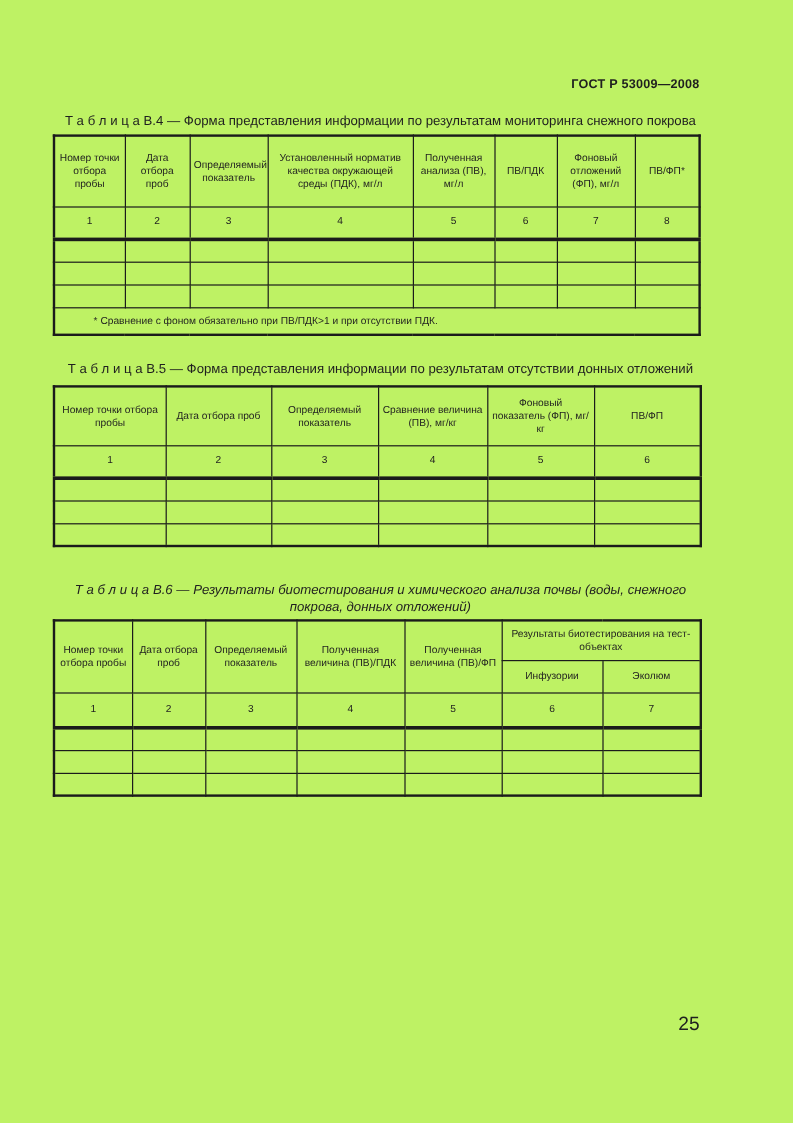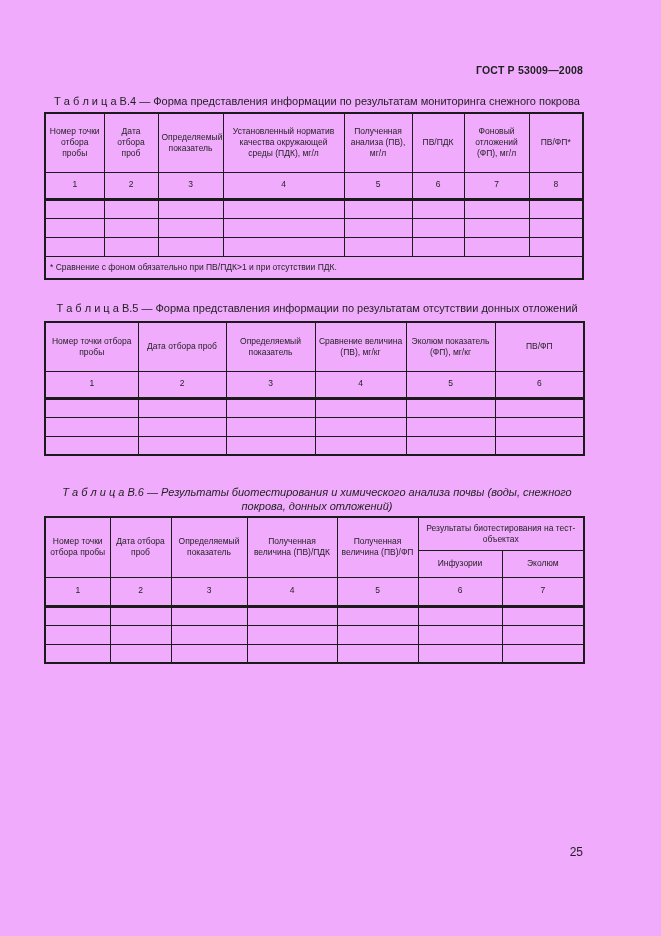--- a/index.html
+++ b/index.html
@@ -1,20 +1,20 @@
 <!DOCTYPE html>
 <html><head>
 <meta charset="utf-8">
 <style>
   html,body { margin:0; padding:0; background:#888; }
   .page {
     position:relative;
     width:661px; height:936px;
     margin:0 auto;
-    background:#f0abfc;
+    background:#bef264;
     font-family:"Liberation Sans", sans-serif;
     color:#1f1f1f;
   }
   .gost-ref {
     position:absolute; top:64px; left:44px; width:539px;
     text-align:right; font-weight:bold; font-size:10.5px; letter-spacing:0.2px;
   }
   .caption {
     position:absolute; left:44px; width:546px;
     font-size:11px; line-height:1.3; text-align:center;
@@ -40,25 +40,25 @@
   tr.hdr      { height:59px; }
   #table-b5 tr.hdr { height:49px; }
   tr.hdr-a    { height:33px; }
   tr.hdr-b    { height:27px; }
   tr.nums     { height:27px; }
   #table-b6 tr.nums { height:29px; }
   tr.nums td  { border-bottom:3px solid #1b1b1b; }
   tr.blank    { height:19px; }
   tr.footnote { height:23px; }
   tr.footnote td {
-    text-align:left; padding:3px 6px 3px 4px; font-size:8.5px;
+    text-align:left; padding:3px 6px 3px 32px; font-size:8.5px;
   }
   .page-number {
     position:absolute; top:845px; left:44px; width:539px;
-    text-align:right; font-size:12px;
+    text-align:right; font-size:16px;
   }
 </style>
 </head>
 <body>
 
 <div class="page">
 
   <div class="gost-ref">ГОСТ Р 53009—2008</div>
 
   <div class="caption" id="caption-b4">Т а б л и ц а  В.4 — Форма представления информации по результатам мониторинга снежного покрова</div>
@@ -139,21 +139,21 @@
       <col style="width:91px">
         <col style="width:89px">
         <col style="width:89px">
     </colgroup>
     <tbody>
       <tr class="hdr">
         <td>Номер точки отбора пробы</td>
         <td>Дата отбора проб</td>
         <td>Определяемый показатель</td>
         <td>Сравнение величина (ПВ), мг/кг</td>
-        <td>Эколюм показатель (ФП), мг/кг</td>
+        <td>Фоновый показатель (ФП), мг/кг</td>
         <td>ПВ/ФП</td>
       </tr>
       <tr class="nums">
         <td>1</td>
         <td>2</td>
         <td>3</td>
         <td>4</td>
         <td>5</td>
         <td>6</td>
       </tr>

